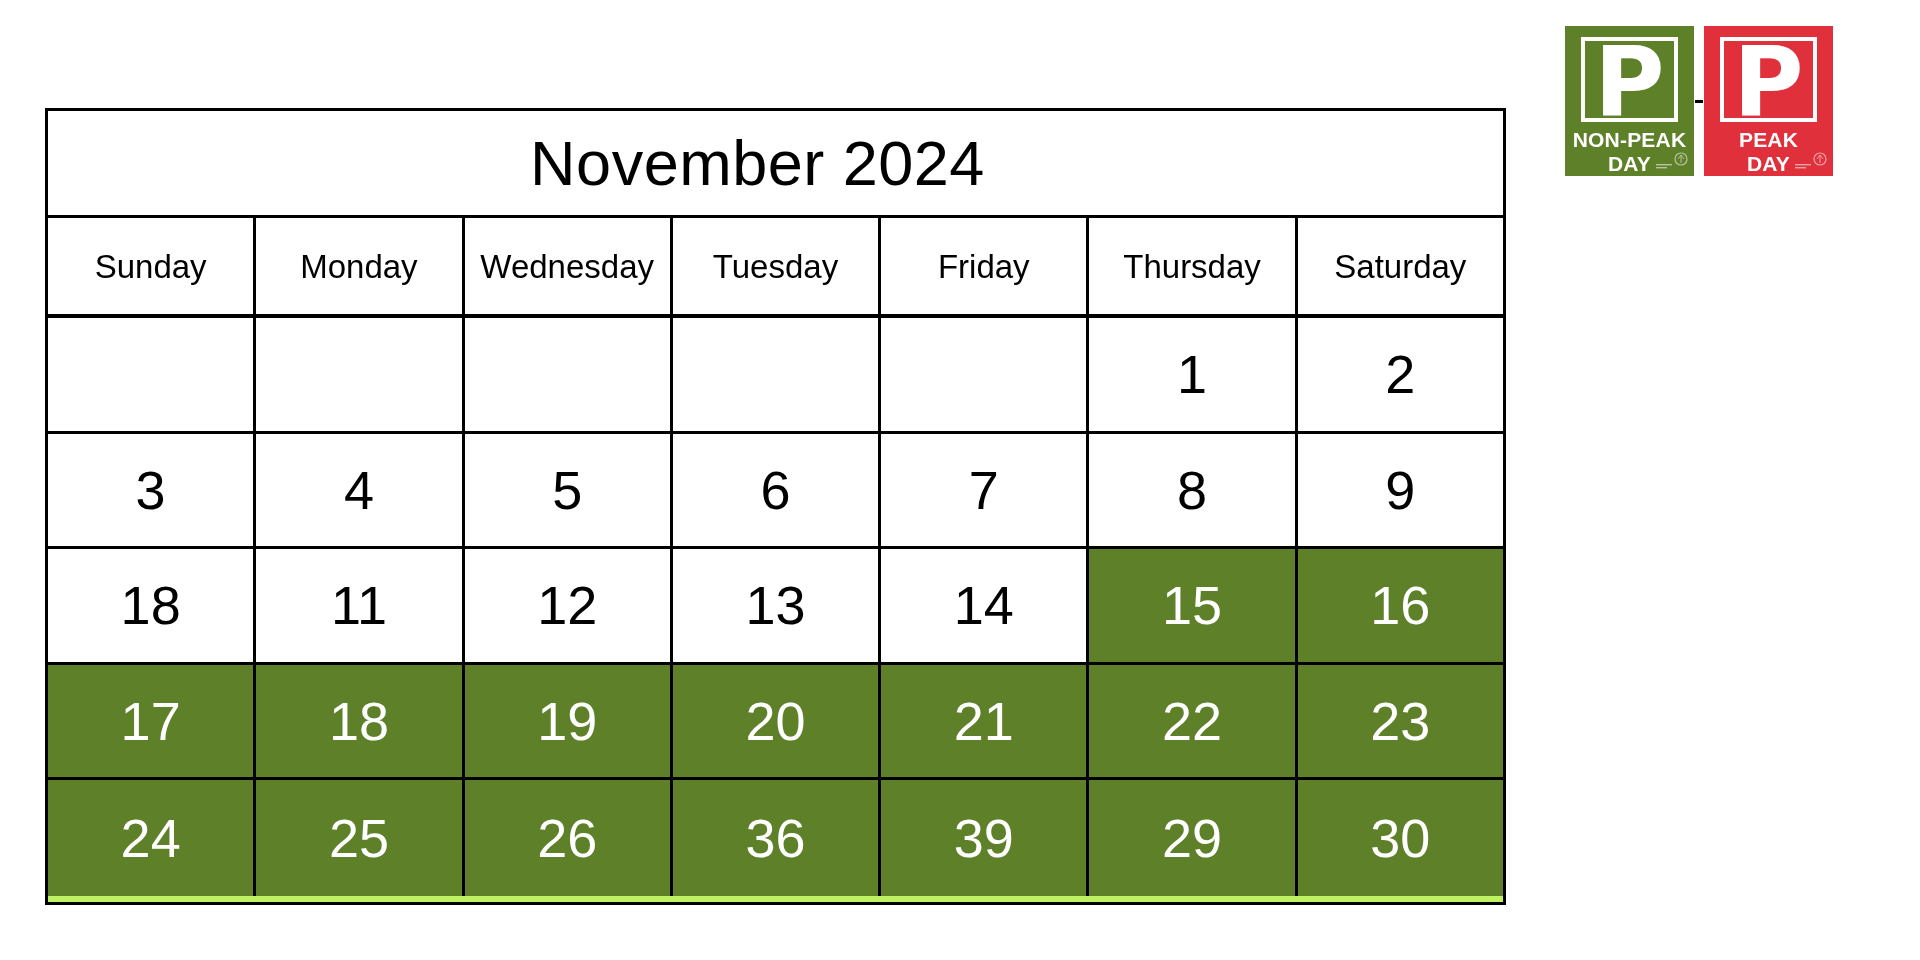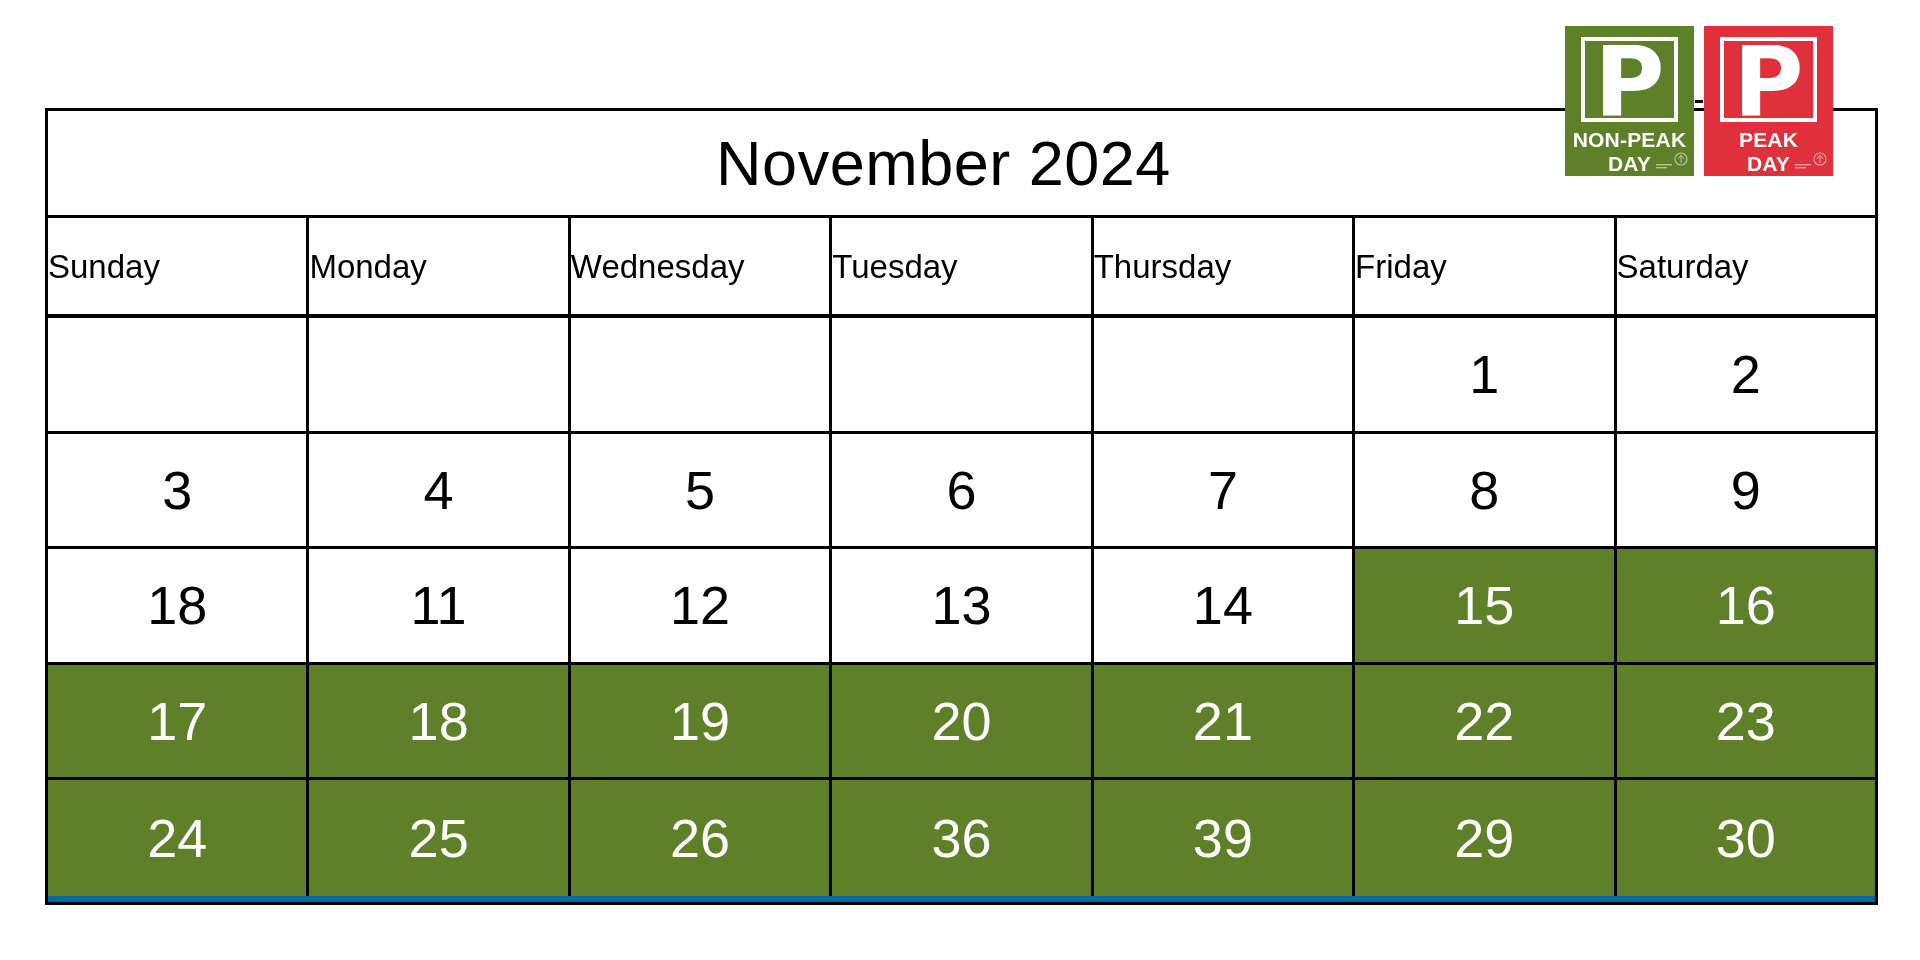--- a/index.html
+++ b/index.html
@@ -23,25 +23,25 @@
     width: 1920px;
     height: 960px;
     background: #ffffff;
   }
 
   
   #calendar {
     position: absolute;
     left: 45px;
     top: 108px;
-    width: 1833px;
+    width: 1461px;
     height: 797px;
     box-sizing: border-box;
     border: 3px solid #000000;
-    background: #0369a1;
+    background: #bef264;
   }
 
   
   .title-row {
     position: relative;
     height: 107px;
     box-sizing: border-box;
     border-bottom: 3px solid #000000;
     display: flex;
     align-items: center;
@@ -65,20 +65,21 @@
     box-sizing: border-box;
     border-bottom: 4px solid #000000;
     background: #ffffff;
   }
   .weekday-cell {
     flex: 1 1 0;
     box-sizing: border-box;
     border-right: 3px solid #000000;
     display: flex;
     align-items: center;
+    justify-content: center;
     background: #ffffff;
   }
   .weekday-cell:last-child { border-right: none; }
   .weekday-label {
     font-size: 33px;
     font-weight: 400;
     color: #000000;
     white-space: nowrap;
     line-height: 1;
   }
@@ -214,24 +215,24 @@
         <div class="weekday-cell">
           <span class="weekday-label">Monday</span>
         </div>
         <div class="weekday-cell">
           <span class="weekday-label">Wednesday</span>
         </div>
         <div class="weekday-cell">
           <span class="weekday-label">Tuesday</span>
         </div>
         <div class="weekday-cell">
+          <span class="weekday-label">Friday</span>
+        </div>
+        <div class="weekday-cell">
           <span class="weekday-label">Thursday</span>
-        </div>
-        <div class="weekday-cell">
-          <span class="weekday-label">Friday</span>
         </div>
         <div class="weekday-cell">
           <span class="weekday-label">Saturday</span>
         </div>
       </div>
 
     <div id="weeks-container">
         <div class="week-row">
           <div class="day-cell empty">
             <span class="day-number"></span>

